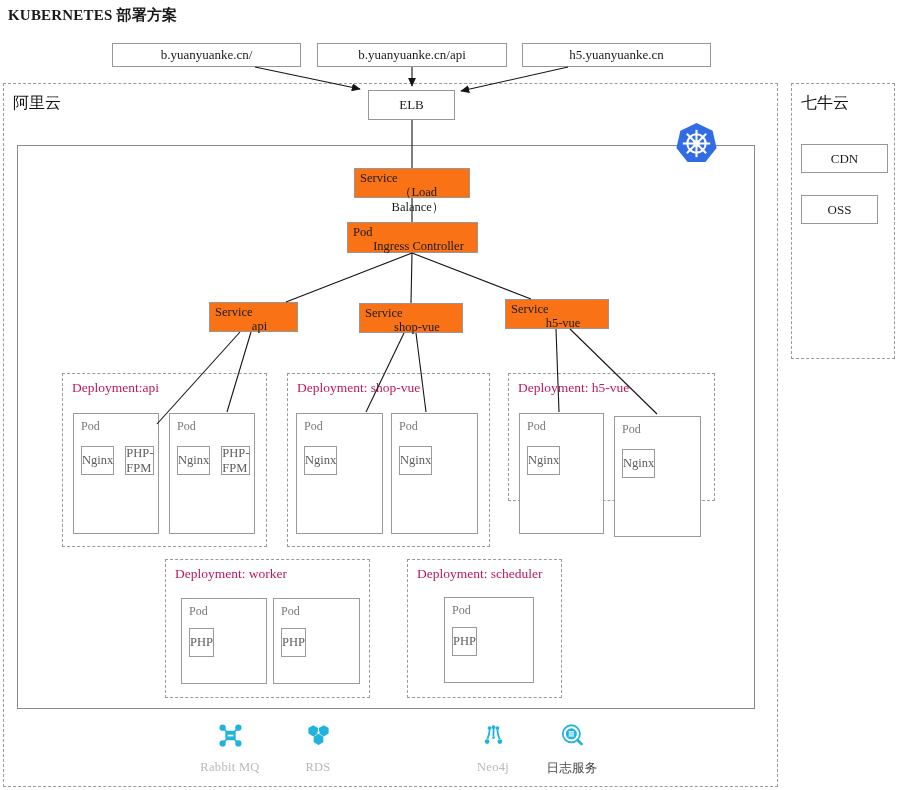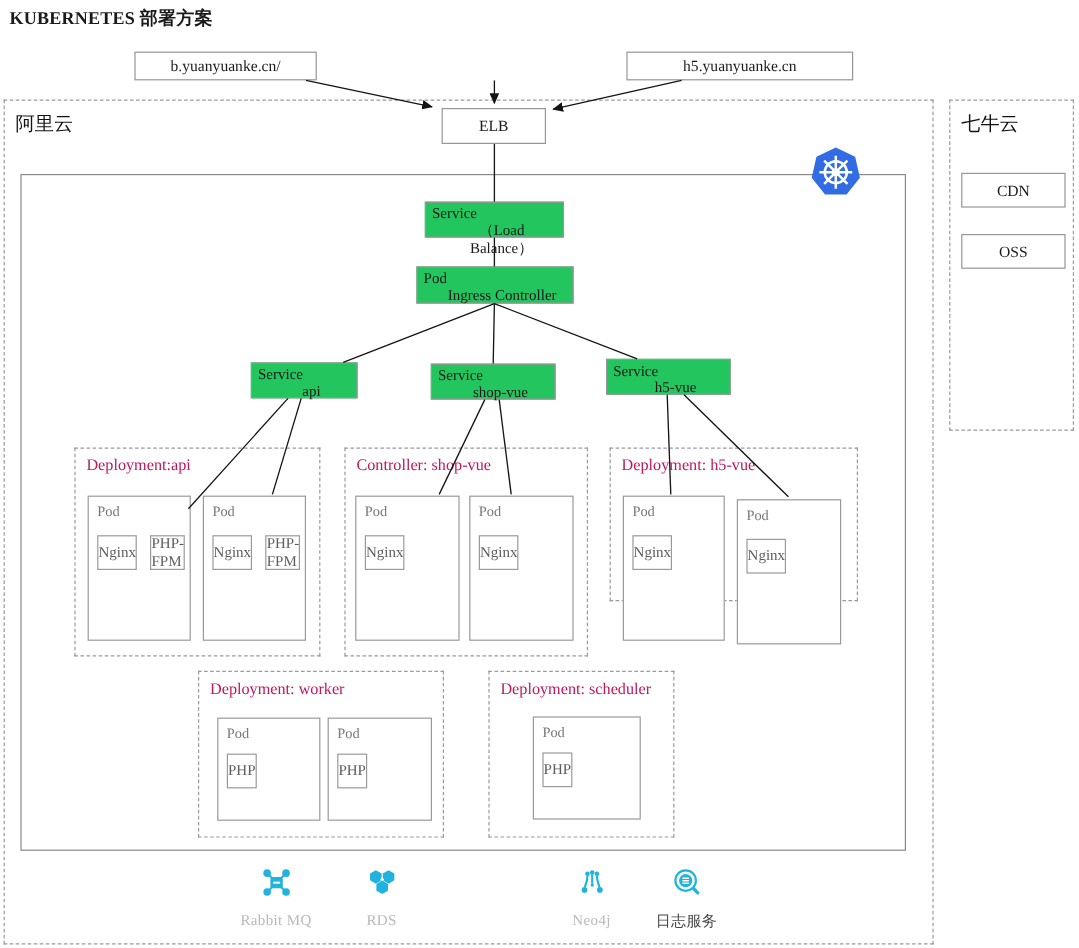--- a/index.html
+++ b/index.html
@@ -5,21 +5,21 @@
   * { margin:0; padding:0; box-sizing:border-box; }
   html,body { background:#ffffff; }
   body { font-family:"Liberation Sans","DejaVu Sans",sans-serif; color:#1a1a1a; }
   #canvas { position:relative; width:899px; height:790px; background:#fff; overflow:hidden;font-family:Liberation Serif, serif; }
   .node {
     position:absolute; background:#fff; border:1px solid #979797;
     display:flex; align-items:center; justify-content:center;
     font-size:13px; z-index:2;
   }
   .node2 { 
-    position:absolute; background:#22c55e; border:1px solid #979797;
+    position:absolute; background:#f97316; border:1px solid #979797;
     font-size:12.5px; z-index:2; padding:2px 5px; line-height:1.15;
   }
   .node2 .t { display:block; text-align:left; }
   .node2 .n { display:block; text-align:center; padding-left:12px; }
 
   .dashed-region {
     position:absolute; border:1px dashed #9a9a9a; background:transparent; z-index:1;
   }
   .region-label { position:absolute; font-size:16px; font-weight:500; color:#111; z-index:2; }
 
@@ -46,36 +46,39 @@
 
   .k8s-logo { position:absolute; z-index:4; }
 </style>
 </head>
 <body>
 
 <div id="canvas">
 
   <div class="page-title">KUBERNETES 部署方案</div>
 
-  <div class="node" style="left:112px; top:43px; width:152px; height:24px;">
+  <div class="node" style="left:112px; top:43px; width:189px; height:24px;">
     <span>b.yuanyuanke.cn/</span>
+  </div>
+  <div class="node" style="left:317px; top:43px; width:190px; height:24px;">
+    <span>b.yuanyuanke.cn/api</span>
   </div>
   <div class="node" style="left:522px; top:43px; width:189px; height:24px;">
     <span>h5.yuanyuanke.cn</span>
   </div>
 
   <div class="dashed-region" style="left:3px; top:83px; width:775px; height:704px;"></div>
   <div class="region-label" style="left:13px; top:93px;">阿里云</div>
 
   <div class="dashed-region" style="left:791px; top:83px; width:104px; height:276px;"></div>
   <div class="region-label" style="left:801px; top:93px;">七牛云</div>
   <div class="node" style="left:801px; top:144px; width:87px; height:29px;">
     <span>CDN</span>
   </div>
-  <div class="node" style="left:801px; top:195px; width:87px; height:29px;">
+  <div class="node" style="left:801px; top:195px; width:77px; height:29px;">
     <span>OSS</span>
   </div>
 
   <div class="solid-region" style="left:17px; top:145px; width:738px; height:564px;"></div>
 
   <div class="k8s-logo" style="left:674px; top:121px; width:45px; height:45px;">
     <svg width="45" height="45" viewBox="0 0 24 24">
       <polygon points="12,1 20.6,5.14 22.72,14.45 16.77,21.91 7.23,21.91 1.28,14.45 3.4,5.14" fill="#326ce5"></polygon>
       <g stroke="#ffffff" stroke-width="1.1" fill="none">
         <circle cx="12" cy="12" r="4.9"></circle>
@@ -131,21 +134,21 @@
     <div class="pod" style="left:106px; top:39px; width:86px; height:121px;">
       <div class="pod-title">Pod</div>
       <div class="containers">
         <div class="container-box">Nginx</div>
         <div class="container-box">PHP-FPM</div>
       </div>
     </div>
   </div>
 
   <div class="deployment" style="left:287px; top:373px; width:203px; height:174px;">
-    <div class="dep-label">Controller: shop-vue</div>
+    <div class="dep-label">Deployment: shop-vue</div>
     <div class="pod" style="left:8px; top:39px; width:87px; height:121px;">
       <div class="pod-title">Pod</div>
       <div class="containers">
         <div class="container-box">Nginx</div>
       </div>
     </div>
     <div class="pod" style="left:103px; top:39px; width:87px; height:121px;">
       <div class="pod-title">Pod</div>
       <div class="containers">
         <div class="container-box">Nginx</div>

